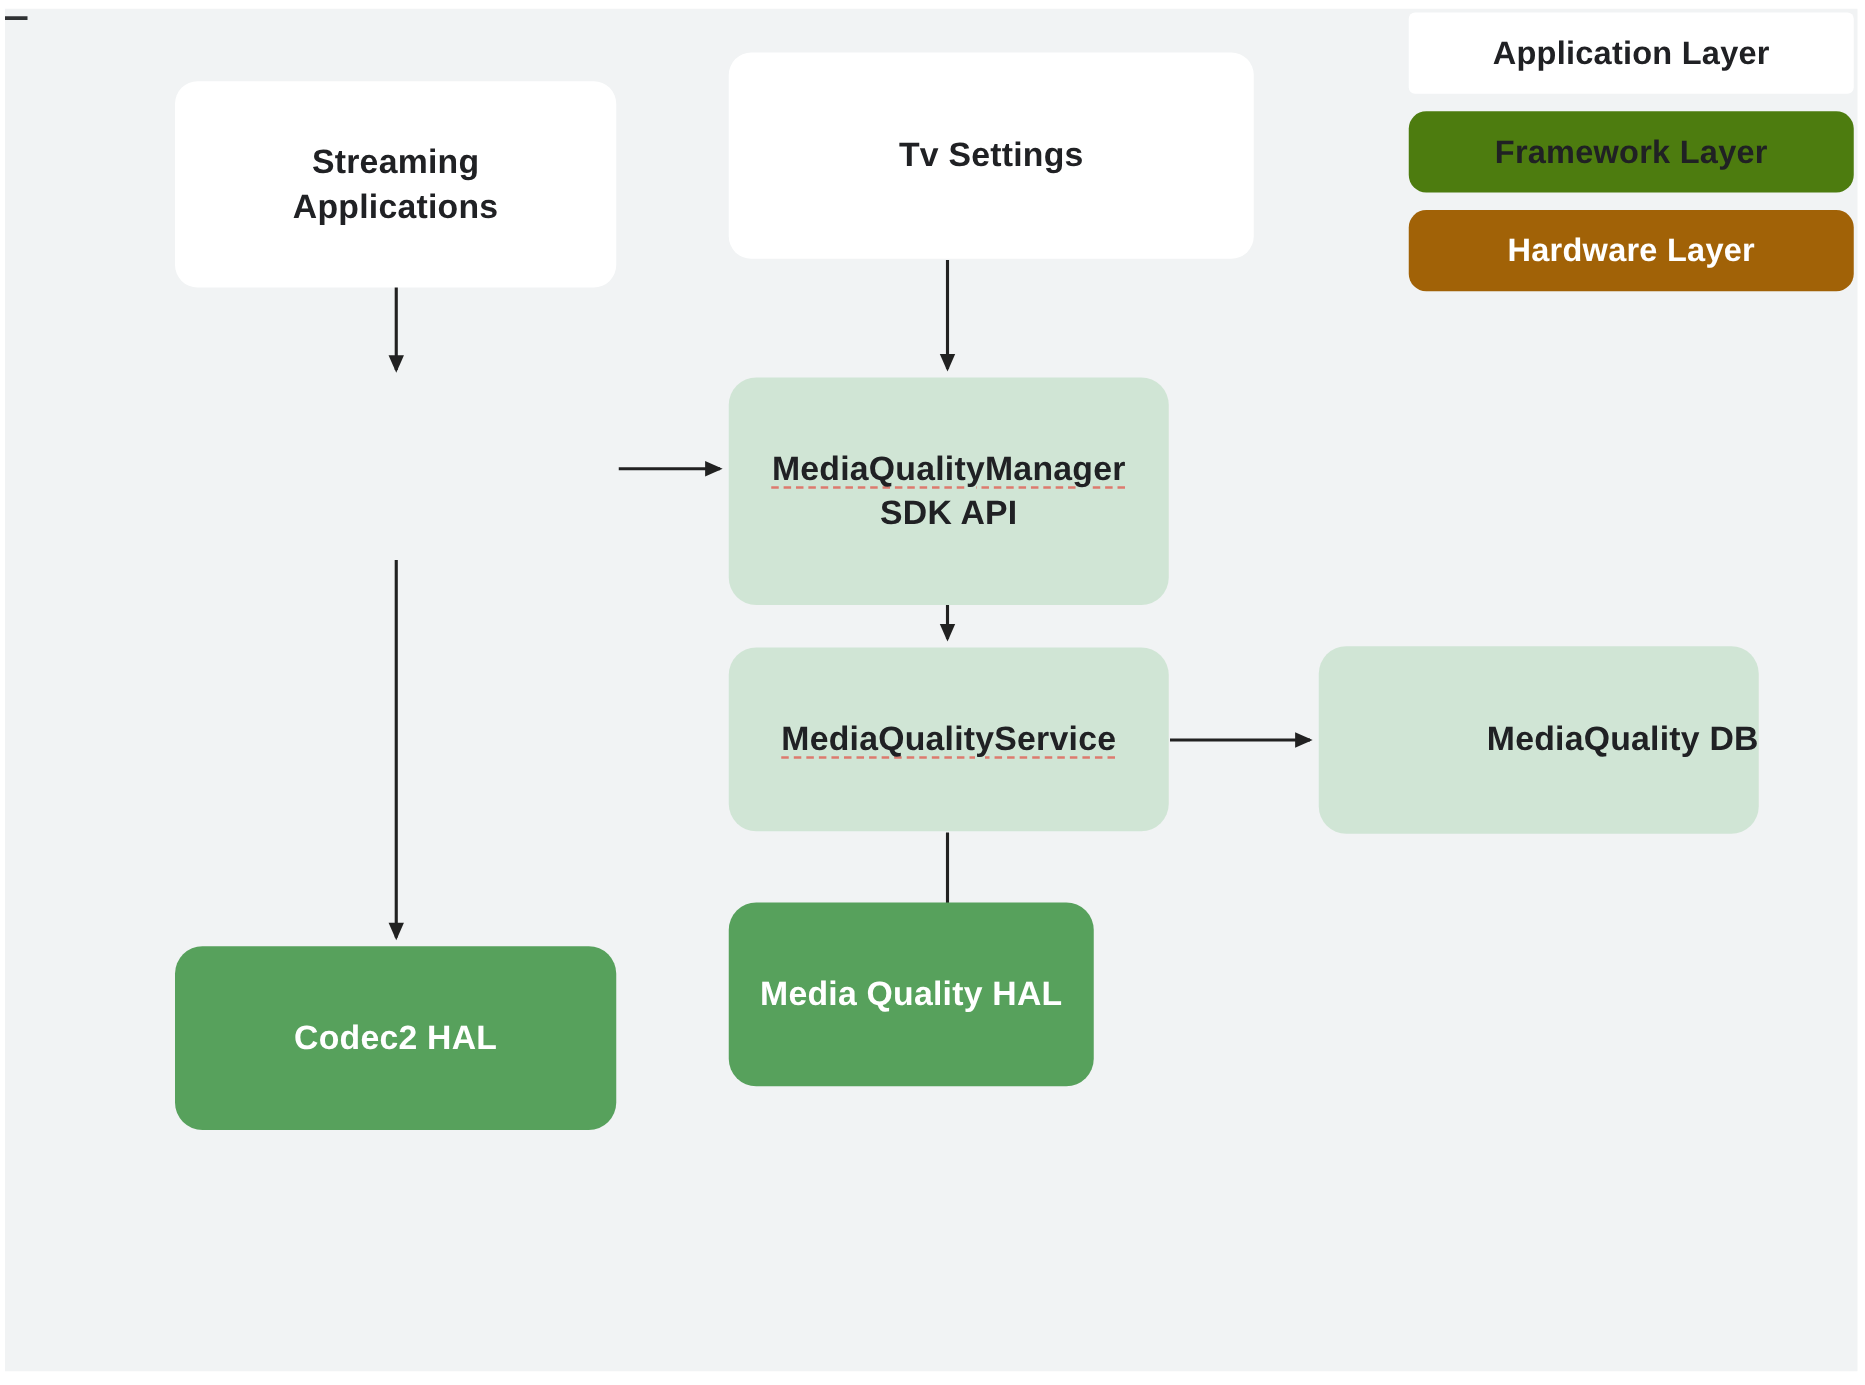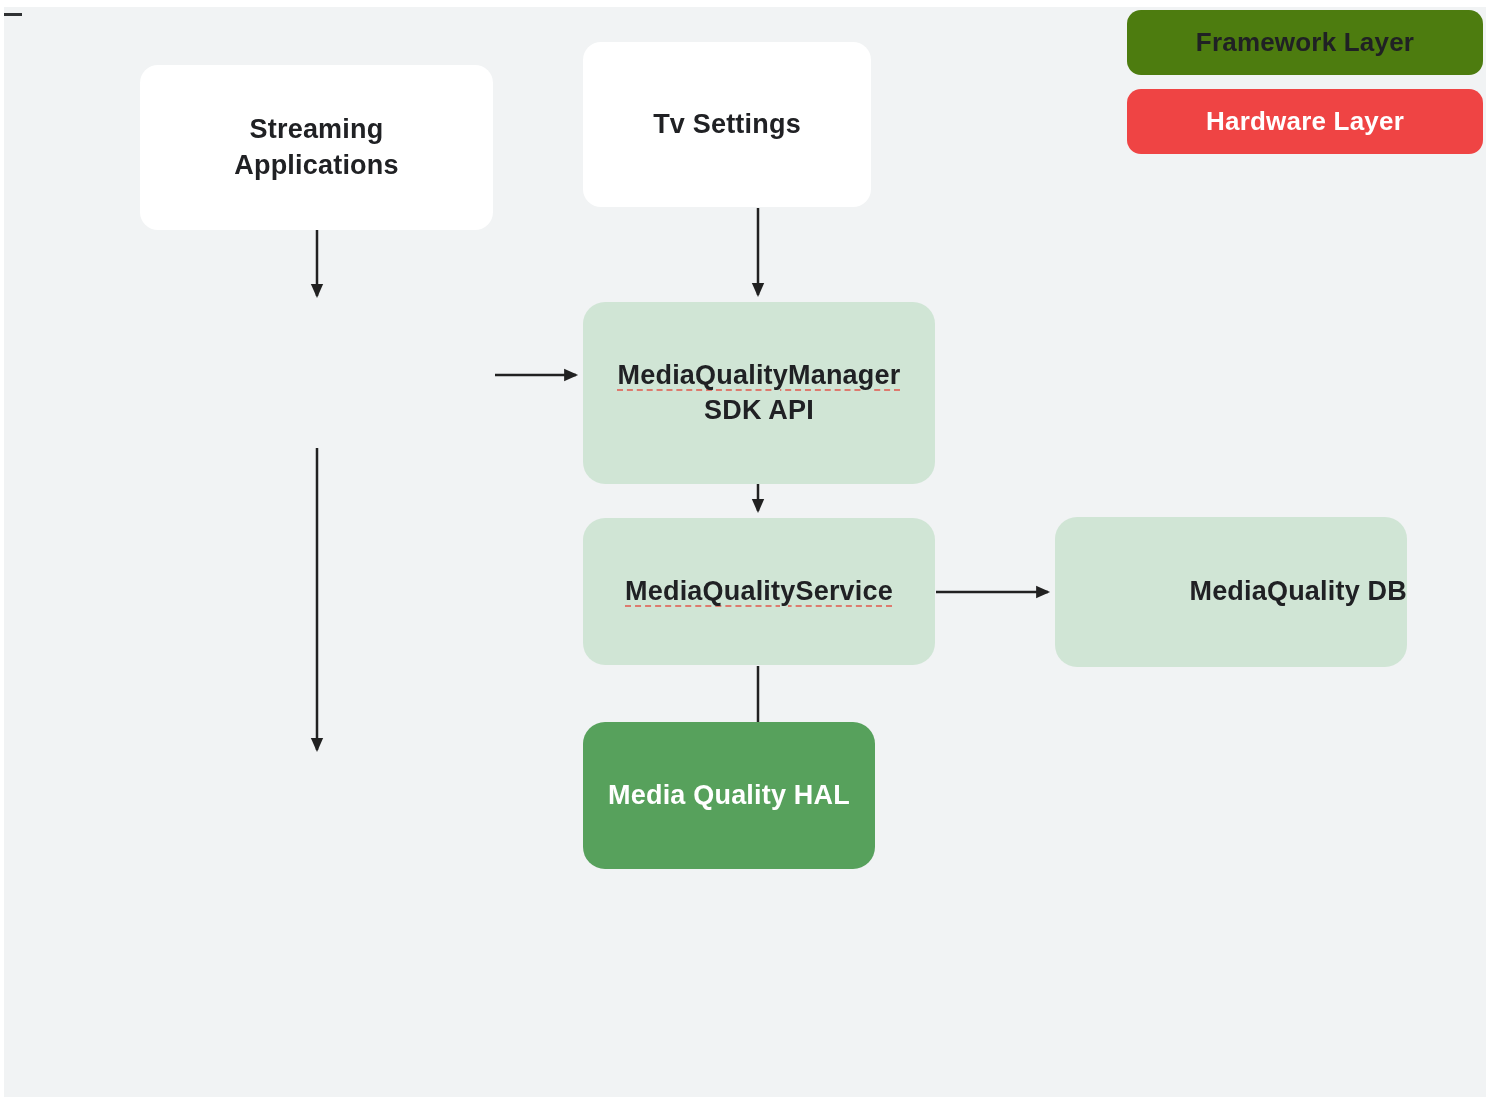--- a/index.html
+++ b/index.html
@@ -51,21 +51,21 @@
     line-height: 1.3;
     color: #202124;
     letter-spacing: 0.2px;
   }
   .node.app      { background: #ffffff; border-radius: 18px; }
   .node.framework{ background: #d0e5d5; }
   .node.hardware { background: #57a15c; color: #ffffff; }
 
   .node-streaming-applications { left: 140px; top: 42px;  width: 353px; height: 165px; margin-top: 23px; }
   .node-streaming-applications .label-inner { max-width: 230px; }
-  .node-tv-settings            { left: 583px; top: 42px;  width: 288px; height: 165px; justify-content: center; }
+  .node-tv-settings            { left: 583px; top: 42px;  width: 420px; height: 165px; justify-content: center; }
   .node-media-codec            { left: 142px; top: 303px; width: 352px; height: 144px; }
   .node-media-quality-manager  { left: 583px; top: 302px; width: 352px; height: 182px; }
   .node-media-quality-service  { left: 583px; top: 518px; width: 352px; height: 147px; }
   .node-media-quality-db       { left: 1055px; top: 517px; width: 352px; height: 150px; justify-content: flex-end; }
   .node-codec2-hal             { left: 140px; top: 757px; width: 353px; height: 147px; }
   .node-media-quality-hal      { left: 583px; top: 722px; width: 292px; height: 147px; }
 
   .misspelled {
     text-decoration-line: underline;
     text-decoration-style: dashed;
@@ -87,21 +87,21 @@
     width: 100%;
     height: 65px;
     margin-bottom: 14px;
     font-weight: bold;
     font-size: 26px;
     color: #202124;
     letter-spacing: 0.2px;
   }
   .legend-item.app       { background: #ffffff; border-radius: 5px; }
   .legend-item.framework { background: #4d7c0f; border-radius: 14px; }
-  .legend-item.hardware  { background: #ef4444; border-radius: 14px; color: #ffffff; }
+  .legend-item.hardware  { background: #a16207; border-radius: 14px; color: #ffffff; }
 </style>
 </head>
 <body>
 
 <div class="stage">
   <div class="canvas">
     <div class="corner-artifact"></div>
   </div>
 
   <svg class="edges-svg" viewBox="0 0 1492 1108">
@@ -137,26 +137,32 @@
   </div>
 
   <div class="node framework node-media-quality-service">
     <span class="misspelled">MediaQualityService</span>
   </div>
 
   <div class="node framework node-media-quality-db">
     <span>MediaQuality DB</span>
   </div>
 
+  <div class="node hardware node-codec2-hal">
+    <span>Codec2 HAL</span>
+  </div>
 
   <div class="node hardware node-media-quality-hal">
     <span>Media Quality HAL</span>
   </div>
 
   <div class="legend">
+    <div class="legend-item app">
+      <span>Application Layer</span>
+    </div>
     <div class="legend-item framework">
       <span>Framework Layer</span>
     </div>
     <div class="legend-item hardware">
       <span>Hardware Layer</span>
     </div>
   </div>
 </div>
 
 </body></html>

